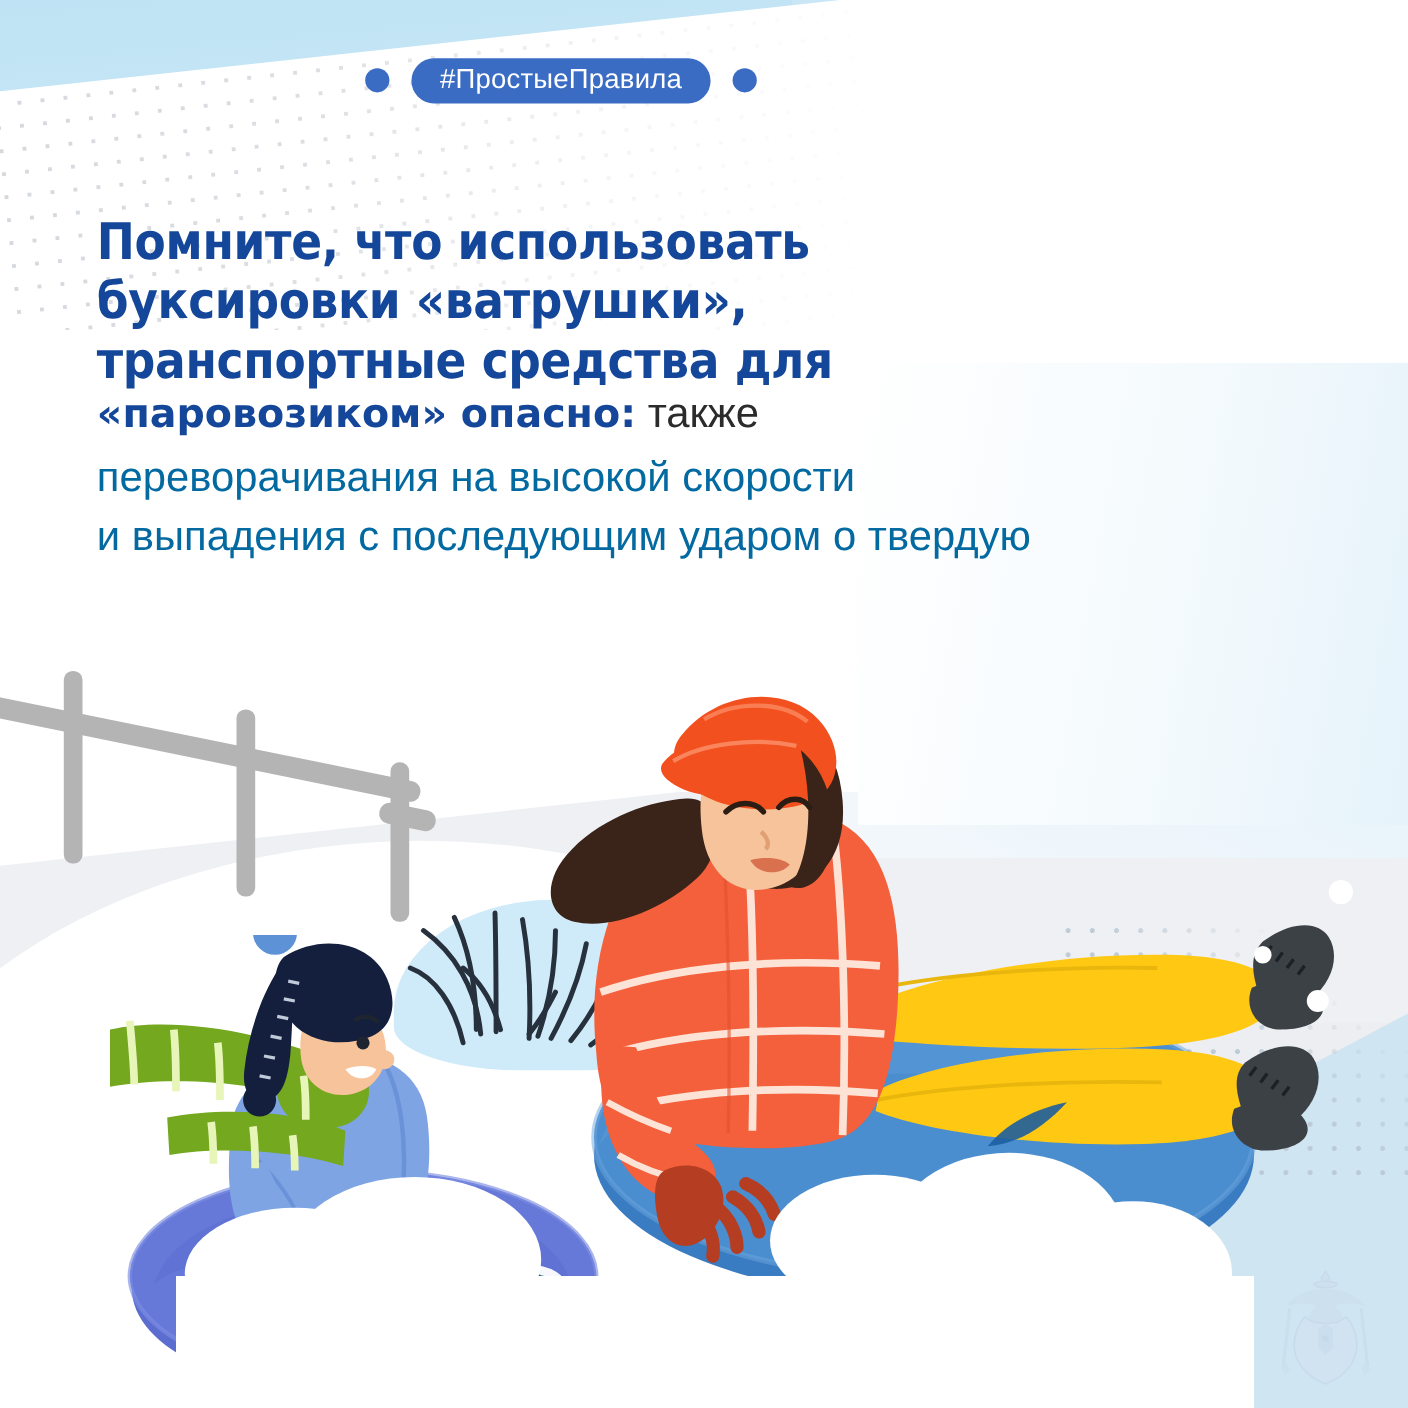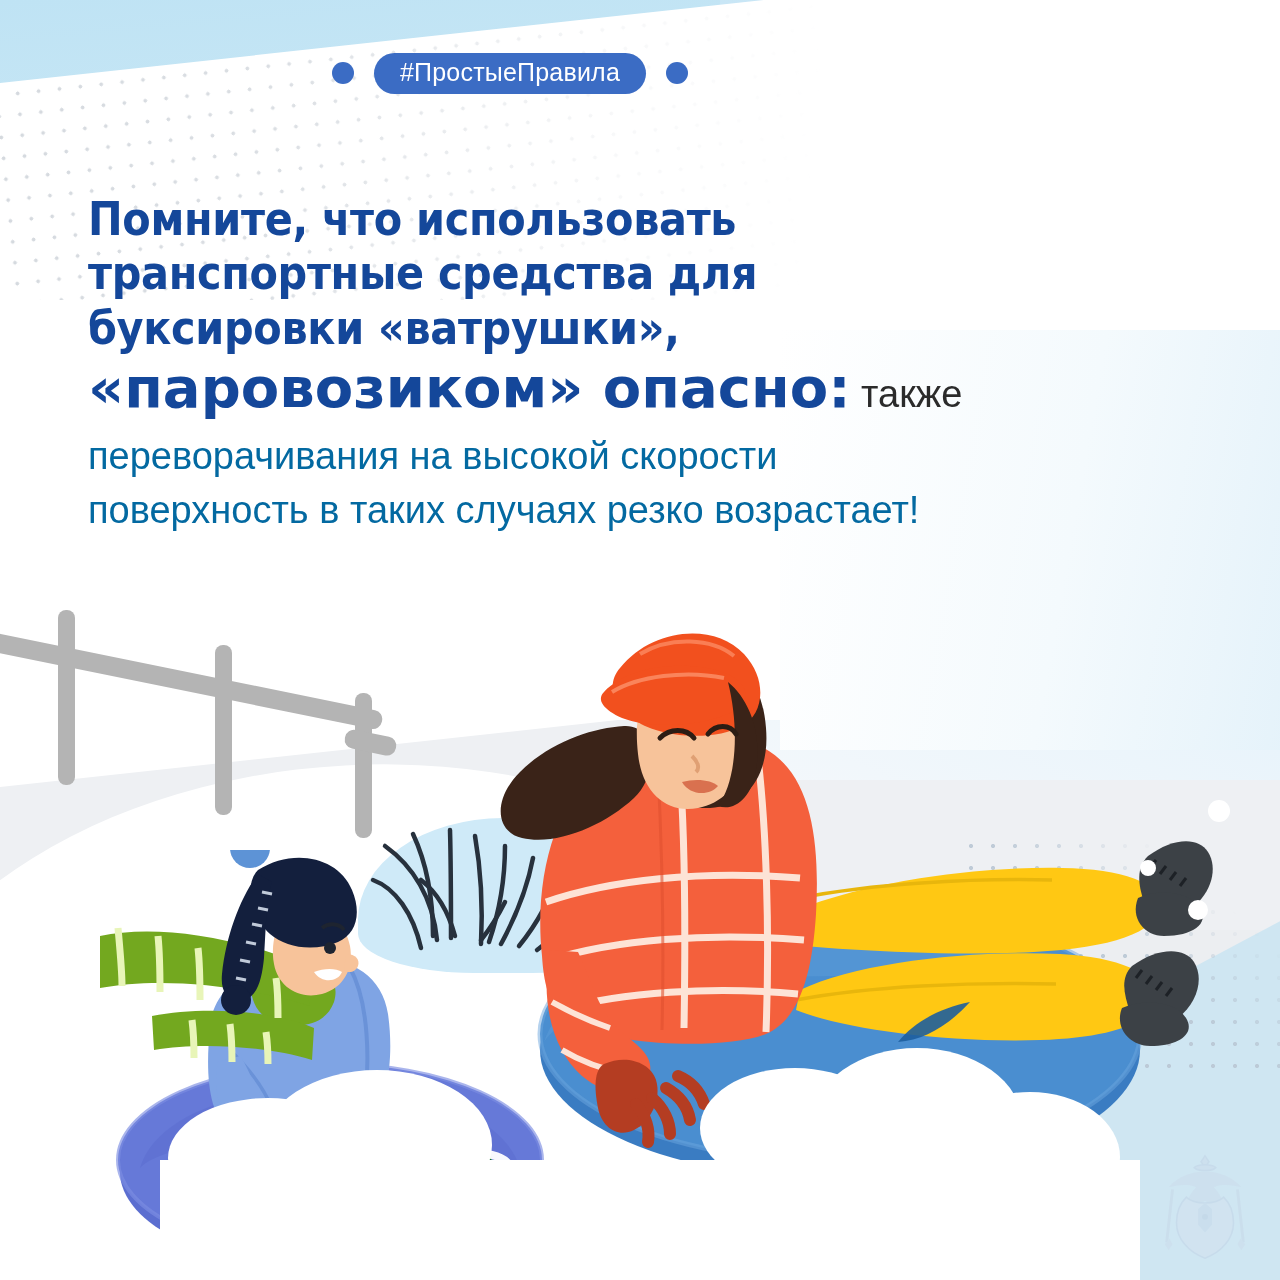--- a/index.html
+++ b/index.html
@@ -69,21 +69,21 @@
     color:#14479a;font-weight:bold;font-size:46px;line-height:1.18;
     letter-spacing:-0.3px;margin:0;
     font-family:"DejaVu Sans","Liberation Sans",sans-serif;
     font-stretch:condensed;
   }
   .headline span{display:block;}
   .lead-line{display:block;}
   .lead-line .bold-part{
     color:#14479a;font-weight:bold;
     font-family:"DejaVu Sans","Liberation Sans",sans-serif;
-    font-size:56px;
+    font-size:36px;
   }
   .lead-line .reg-part{
     color:#2b2b2b;font-weight:normal;font-size:38px;
     font-family:"Liberation Sans",sans-serif;
   }
   .body-copy{
     color:#0369a1;font-size:38px;line-height:1.42;margin:10px 0 0 0;
     font-family:"Liberation Sans",sans-serif;
   }
   .body-copy span{display:block;}
@@ -146,29 +146,29 @@
 
   <div class="hashbar">
     <div class="hdot"></div>
     <div class="hpill">#ПростыеПравила</div>
     <div class="hdot"></div>
   </div>
 
   <div class="copy">
     <h1 class="headline">
       <span>Помните, что использовать</span>
+      <span>буксировки «ватрушки»,</span>
       <span>транспортные средства для</span>
-      <span>буксировки «ватрушки»,</span>
     </h1>
     <div class="lead-line">
       <span class="bold-part">«паровозиком» опасно:</span><span class="reg-part"> также</span>
     </div>
     <p class="body-copy">
       <span>переворачивания на высокой скорости</span>
-      <span>поверхность в таких случаях резко возрастает!</span>
+      <span>и выпадения с последующим ударом о твердую</span>
     </p>
   </div>
 
   <div class="scene">
 
     <div class="snow-field"></div>
     <div class="lblue-slope"></div>
     <div class="dots-right"></div>
     <div class="snow-hill"></div>
 

